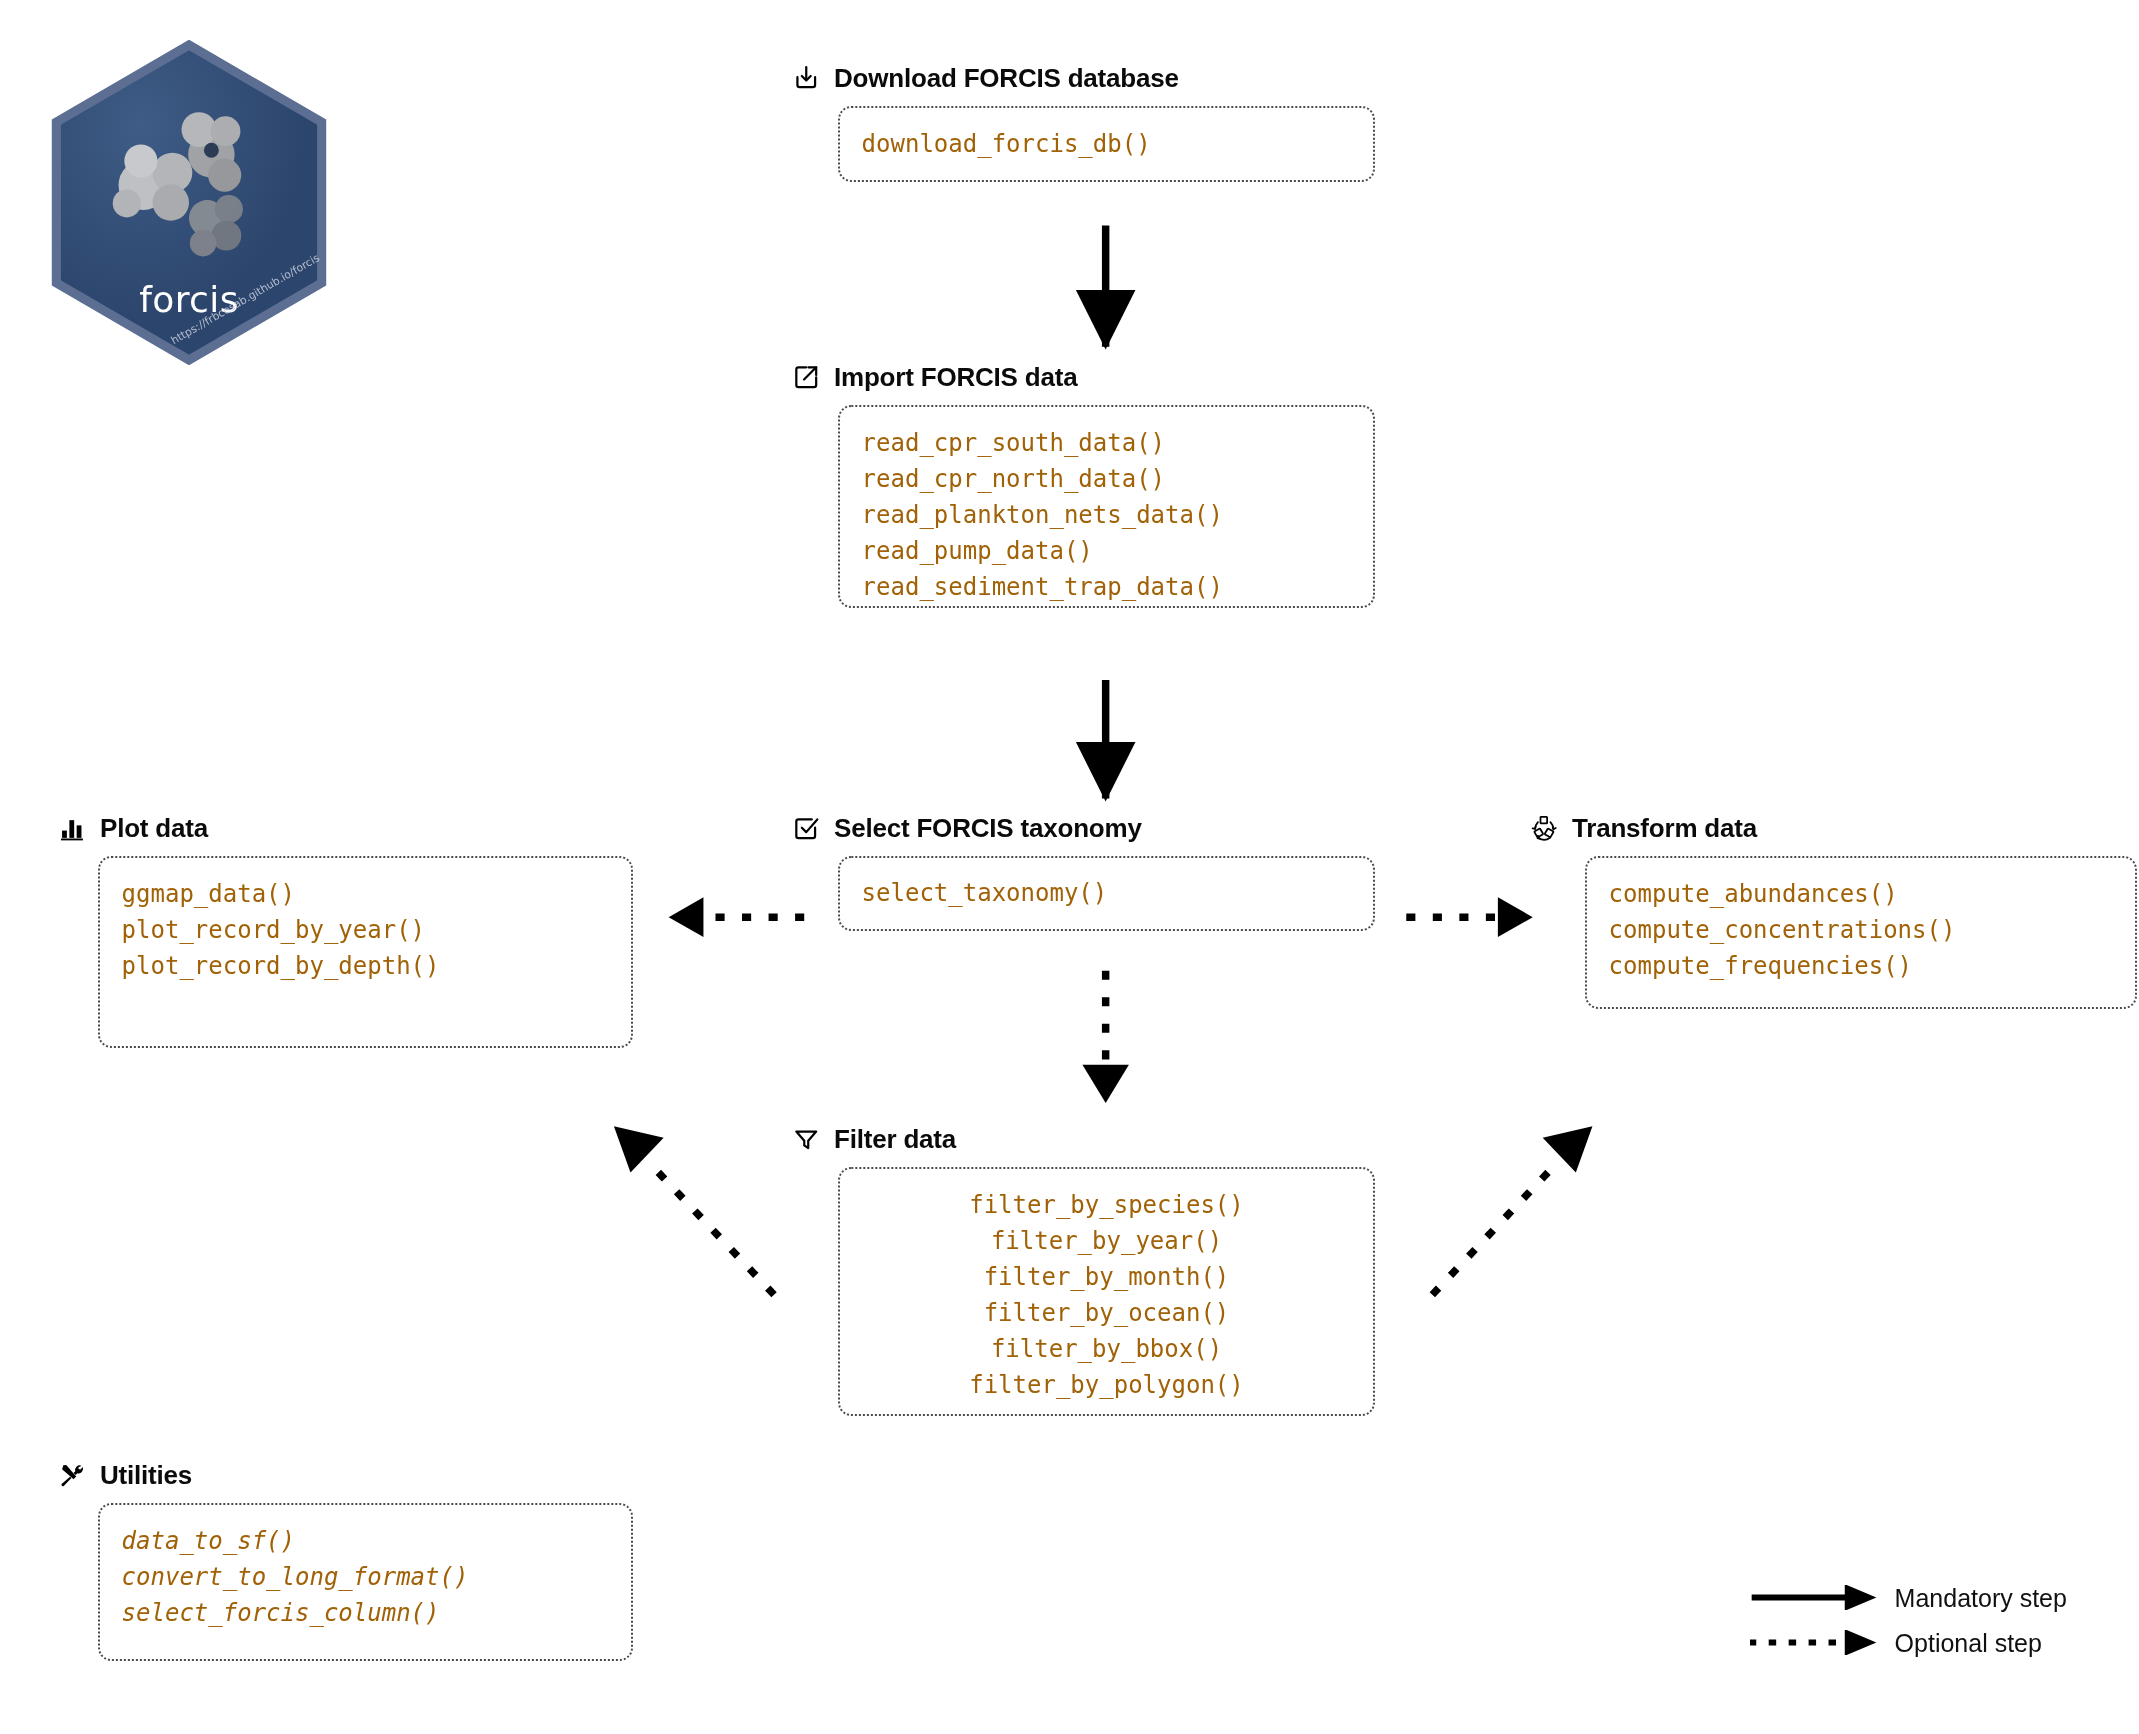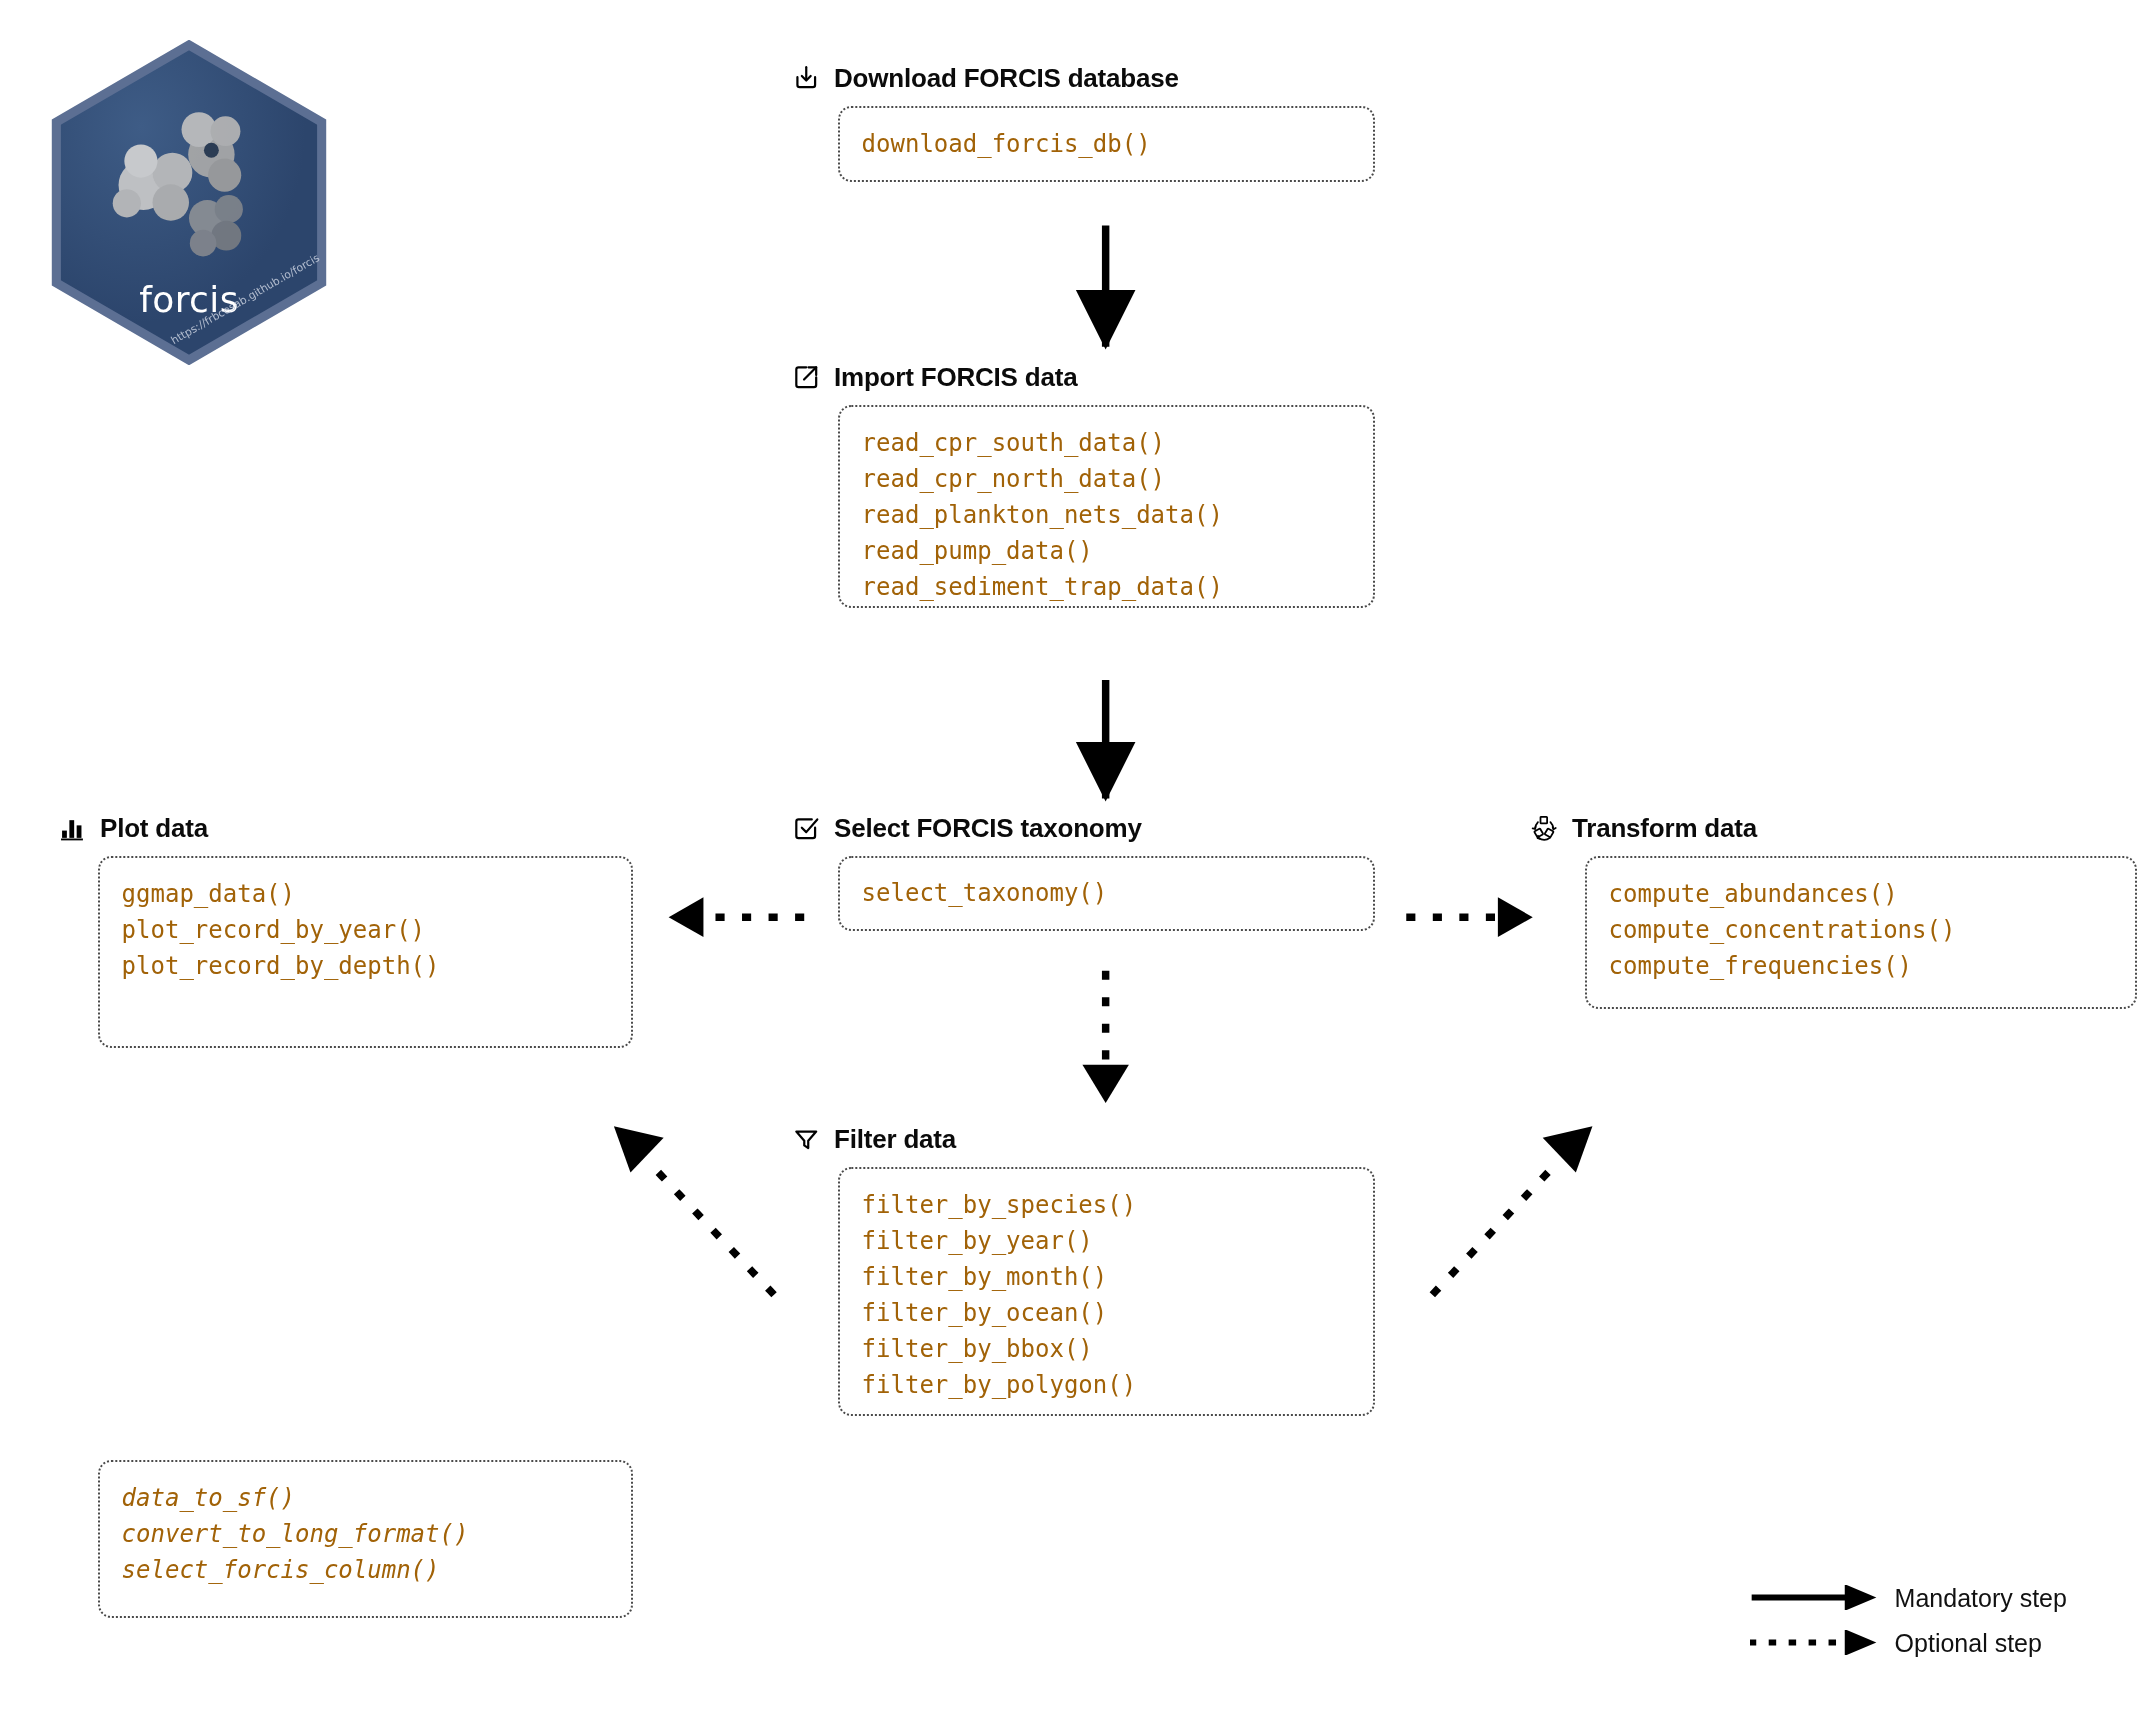--- a/index.html
+++ b/index.html
@@ -95,21 +95,21 @@
 
   #grp-import        { left: 792px;  top: 362px; }
   #grp-import .code-box { width: 537px; height: 203px; }
   #grp-import .code-box-wrap { margin-left: 46px; }
 
   #grp-taxonomy      { left: 792px;  top: 813px; }
   #grp-taxonomy .code-box { width: 537px; height: 75px; display:flex; align-items:center;}
   #grp-taxonomy .code-box-wrap { margin-left: 46px; }
 
   #grp-filter        { left: 792px;  top: 1124px; }
-  #grp-filter .code-box { width: 537px; height: 249px; }
+  #grp-filter .code-box { width: 537px; height: 249px; text-align: center; }
   #grp-filter .code-box-wrap { margin-left: 46px; }
 
   #grp-plot          { left: 58px;   top: 813px; }
   #grp-plot .code-box { width: 535px; height: 192px; }
   #grp-plot .code-box-wrap { margin-left: 40px; }
 
   #grp-utilities     { left: 58px;   top: 1460px; }
   #grp-utilities .code-box { width: 535px; height: 158px; font-style: italic; }
   #grp-utilities .code-box-wrap { margin-left: 40px; }
 
@@ -350,20 +350,32 @@
   <div class="code-box-wrap">
     <div class="code-box">
       <div class="fn">compute_abundances()</div>
       <div class="fn">compute_concentrations()</div>
       <div class="fn">compute_frequencies()</div>
     </div>
   </div>
 </div>
 
 <div class="group" id="grp-utilities">
+  <div class="group-head">
+    <span class="ghead-icon">
+      <svg width="25" height="25" viewBox="0 0 24 24">
+        <g fill="#000">
+          <path d="M3.2 2.2 L6.0 2.0 L15.6 13.0 L13.0 15.6 L2.0 6.0 z"></path>
+          <path d="M20.6 2.6a4.4 4.4 0 0 0-5.9 5.2l-1.7 1.7 2.0 2.0 1.7-1.7a4.4 4.4 0 0 0 5.2-5.9l-2.3 2.3-1.6-.4-.4-1.6z"></path>
+          <path d="M9.6 13.1 L11.0 14.5 L3.8 21.8 a1.4 1.4 0 0 1-2.0-2.0 z"></path>
+        </g>
+      </svg>
+    </span>
+    <span class="ghead-label">Utilities</span>
+  </div>
   <div class="code-box-wrap">
     <div class="code-box">
       <div class="fn">data_to_sf()</div>
       <div class="fn">convert_to_long_format()</div>
       <div class="fn">select_forcis_column()</div>
     </div>
   </div>
 </div>
 
 <div id="legend">

